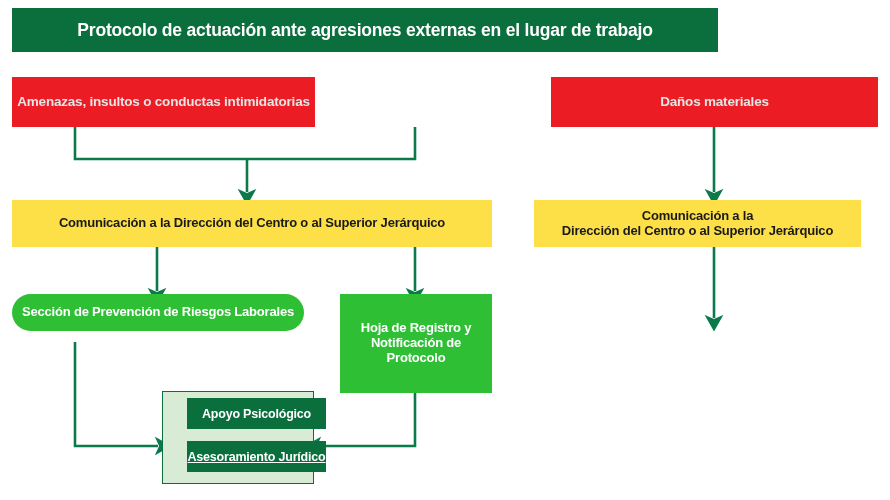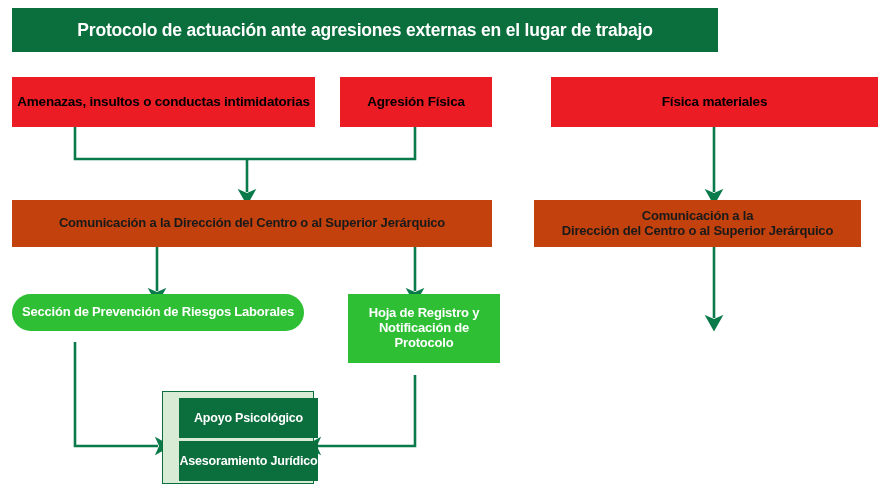--- a/index.html
+++ b/index.html
@@ -27,25 +27,25 @@
     align-items: center;
     justify-content: center;
     text-align: center;
     line-height: 1.15;
     font-weight: bold;
     letter-spacing: -0.2px;
     z-index: 3;
   }
   .box-red {
     background: #ec1c24;
-    color: #000000;
+    color: #e5e5e5;
     font-size: 13.5px;
   }
   .box-yellow {
-    background: #c2410c;
+    background: #fde047;
     color: #1a1a1a;
     font-size: 13px;
   }
   .box-green {
     background: #2ebf35;
     color: #ffffff;
     font-size: 13px;
   }
   .title-banner {
     position: absolute;
@@ -69,36 +69,36 @@
     top: 391px;
     width: 152px;
     height: 93px;
     background: #d7ebd5;
     border: 1.5px solid #0b6e3d;
     box-sizing: border-box;
     z-index: 3;
   }
   .group-item {
     position: absolute;
-    left: 16px;
+    left: 24px;
     width: 139px;
-    height: 40px;
+    height: 31px;
     background: #0b6e3d;
     color: #ffffff;
     font-size: 12.5px;
     font-weight: bold;
     display: flex;
     align-items: center;
     justify-content: center;
     text-align: center;
     letter-spacing: -0.2px;
     box-sizing: border-box;
   }
   .group-item-1 { top: 6px; }
-  .group-item-2 { top: 49px; }
+  .group-item-2 { top: 49px; text-decoration: underline; }
   svg#connectors {
     position: absolute;
     left: 0; top: 0;
     width: 890px;
     height: 500px;
     z-index: 1;
     pointer-events: none;
   }
 </style>
 </head>
@@ -127,34 +127,33 @@
       <path d="M 714,247 L 714,318" marker-end="url(#arrowhead)"></path>
 
       <path d="M 75,342 L 75,446 L 158,446" marker-end="url(#arrowhead)"></path>
 
       <path d="M 415,375 L 415,446 L 318,446" marker-end="url(#arrowhead)"></path>
     </g>
   </svg>
 
   <div class="box box-red" style="left:12px; top:77px; width:303px; height:50px;">Amenazas, insultos o conductas intimidatorias</div>
 
-  <div class="box box-red" style="left:340px; top:77px; width:152px; height:50px;">Agresión Física</div>
 
-  <div class="box box-red" style="left:551px; top:77px; width:327px; height:50px;">Física materiales</div>
+  <div class="box box-red" style="left:551px; top:77px; width:327px; height:50px;">Daños materiales</div>
 
   <div class="box box-yellow" style="left:12px; top:200px; width:480px; height:47px;">Comunicación a la Dirección del Centro o al Superior Jerárquico</div>
 
   <div class="box box-yellow" style="left:534px; top:200px; width:327px; height:47px; flex-direction:column;">
     <span>Comunicación a la</span>
     <span>Dirección del Centro o al Superior Jerárquico</span>
   </div>
 
   <div class="box box-green" style="left:12px; top:294px; width:292px; height:37px;border-radius:19px;">Sección de Prevención de Riesgos Laborales</div>
 
-  <div class="box box-green" style="left:348px; top:294px; width:152px; height:69px; flex-direction:column;">
+  <div class="box box-green" style="left:340px; top:294px; width:152px; height:99px; flex-direction:column;">
     <span>Hoja de Registro y</span>
     <span>Notificación de Protocolo</span>
   </div>
 
 
   <div class="group-frame">
     <div class="group-item group-item-1">Apoyo Psicológico</div>
     <div class="group-item group-item-2">Asesoramiento Jurídico</div>
   </div>
 

